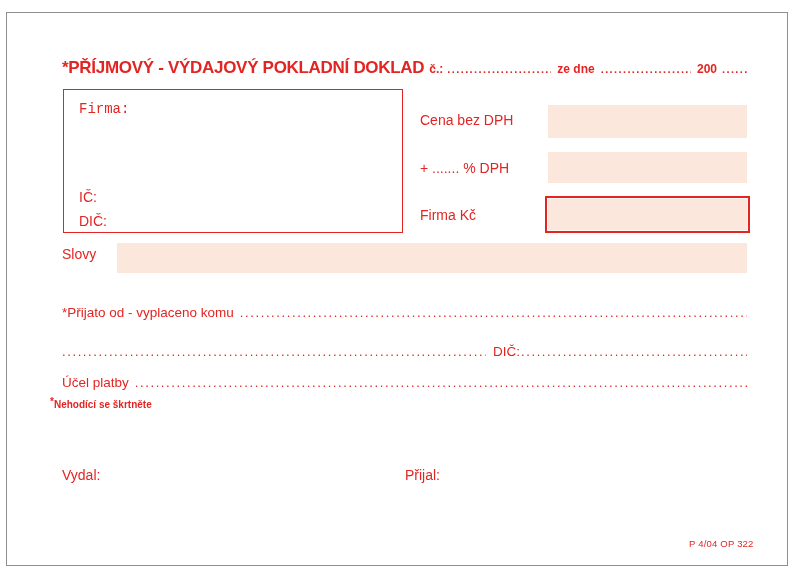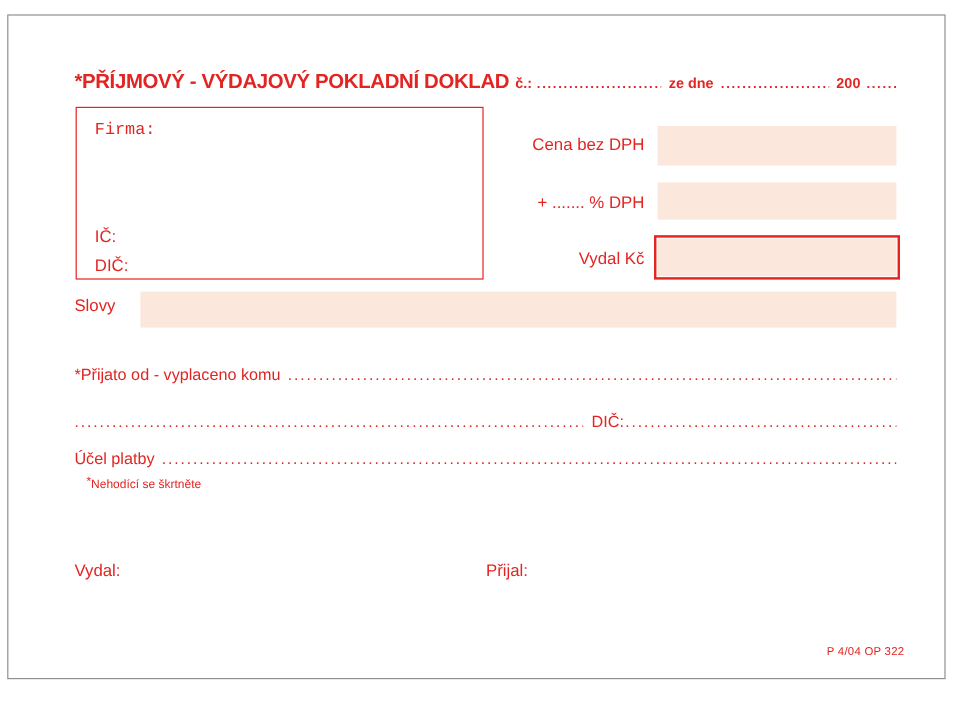--- a/index.html
+++ b/index.html
@@ -63,21 +63,20 @@
   }
   .firm-box .lbl { position: absolute; left: 15px; font-size: 14px; }
   .firm-lbl { top: 11px; font-family: Liberation Mono, monospace; }
   .ic-lbl   { top: 99px; }
   .dic-lbl  { top: 123px; }
 
   
   .amt-label {
     position: absolute;
     left: 420px; width: 117px;
-    text-align: right;
     font-size: 14px;
     white-space: nowrap;
   }
   .amt-box {
     position: absolute;
     left: 548px; width: 199px;
     background: #fce7dc;
   }
   .price-label { top: 112px; }
   .price-box   { top: 105px; height: 33px; }
@@ -113,23 +112,24 @@
   .dotline .text { font-size: 13.5px; text-align: center; }
   .dotline .fill { flex: 1; margin-left: 6px; }
   .recipient-line { top: 305px; }
   .dic-line       { top: 344px; }
   .dic-line .left-dots { width: 424px; margin-right: 7px; }
   .dic-line .fill { margin-left: 1px; }
   .purpose-line   { top: 375px; }
 
   .strike-note {
     position: absolute;
-    left: 72px; top: 396px;
+    left: 50px; top: 396px;
     font-size: 10px;
     white-space: nowrap;
+    font-weight: bold;
   }
   .strike-note .star { vertical-align: 3px; font-size: 10px; }
 
   
   .sig { position: absolute; top: 467px; font-size: 14px; }
   .sig-vydal  { left: 62px; }
   .sig-prijal { left: 405px; }
 
   .form-code {
     position: absolute;
@@ -160,21 +160,21 @@
     <span class="lbl ic-lbl">IČ:</span>
     <span class="lbl dic-lbl">DIČ:</span>
   </div>
 
   <span class="amt-label price-label">Cena bez DPH</span>
   <div class="amt-box price-box"></div>
 
   <span class="amt-label vat-label">+ ....... % DPH</span>
   <div class="amt-box vat-box"></div>
 
-  <span class="amt-label total-label">Vydal Kč</span>
+  <span class="amt-label total-label">Firma Kč</span>
   <div class="amt-box total-box"></div>
 
   <span class="slovy-label">Slovy</span>
   <div class="slovy-bar"></div>
 
   <div class="dotline recipient-line">
     <span class="text">*Přijato od - vyplaceno komu</span>
     <span class="leader fill">........................................................................................................................................................................................................................................................................................................................................................................</span>
   </div>
 

